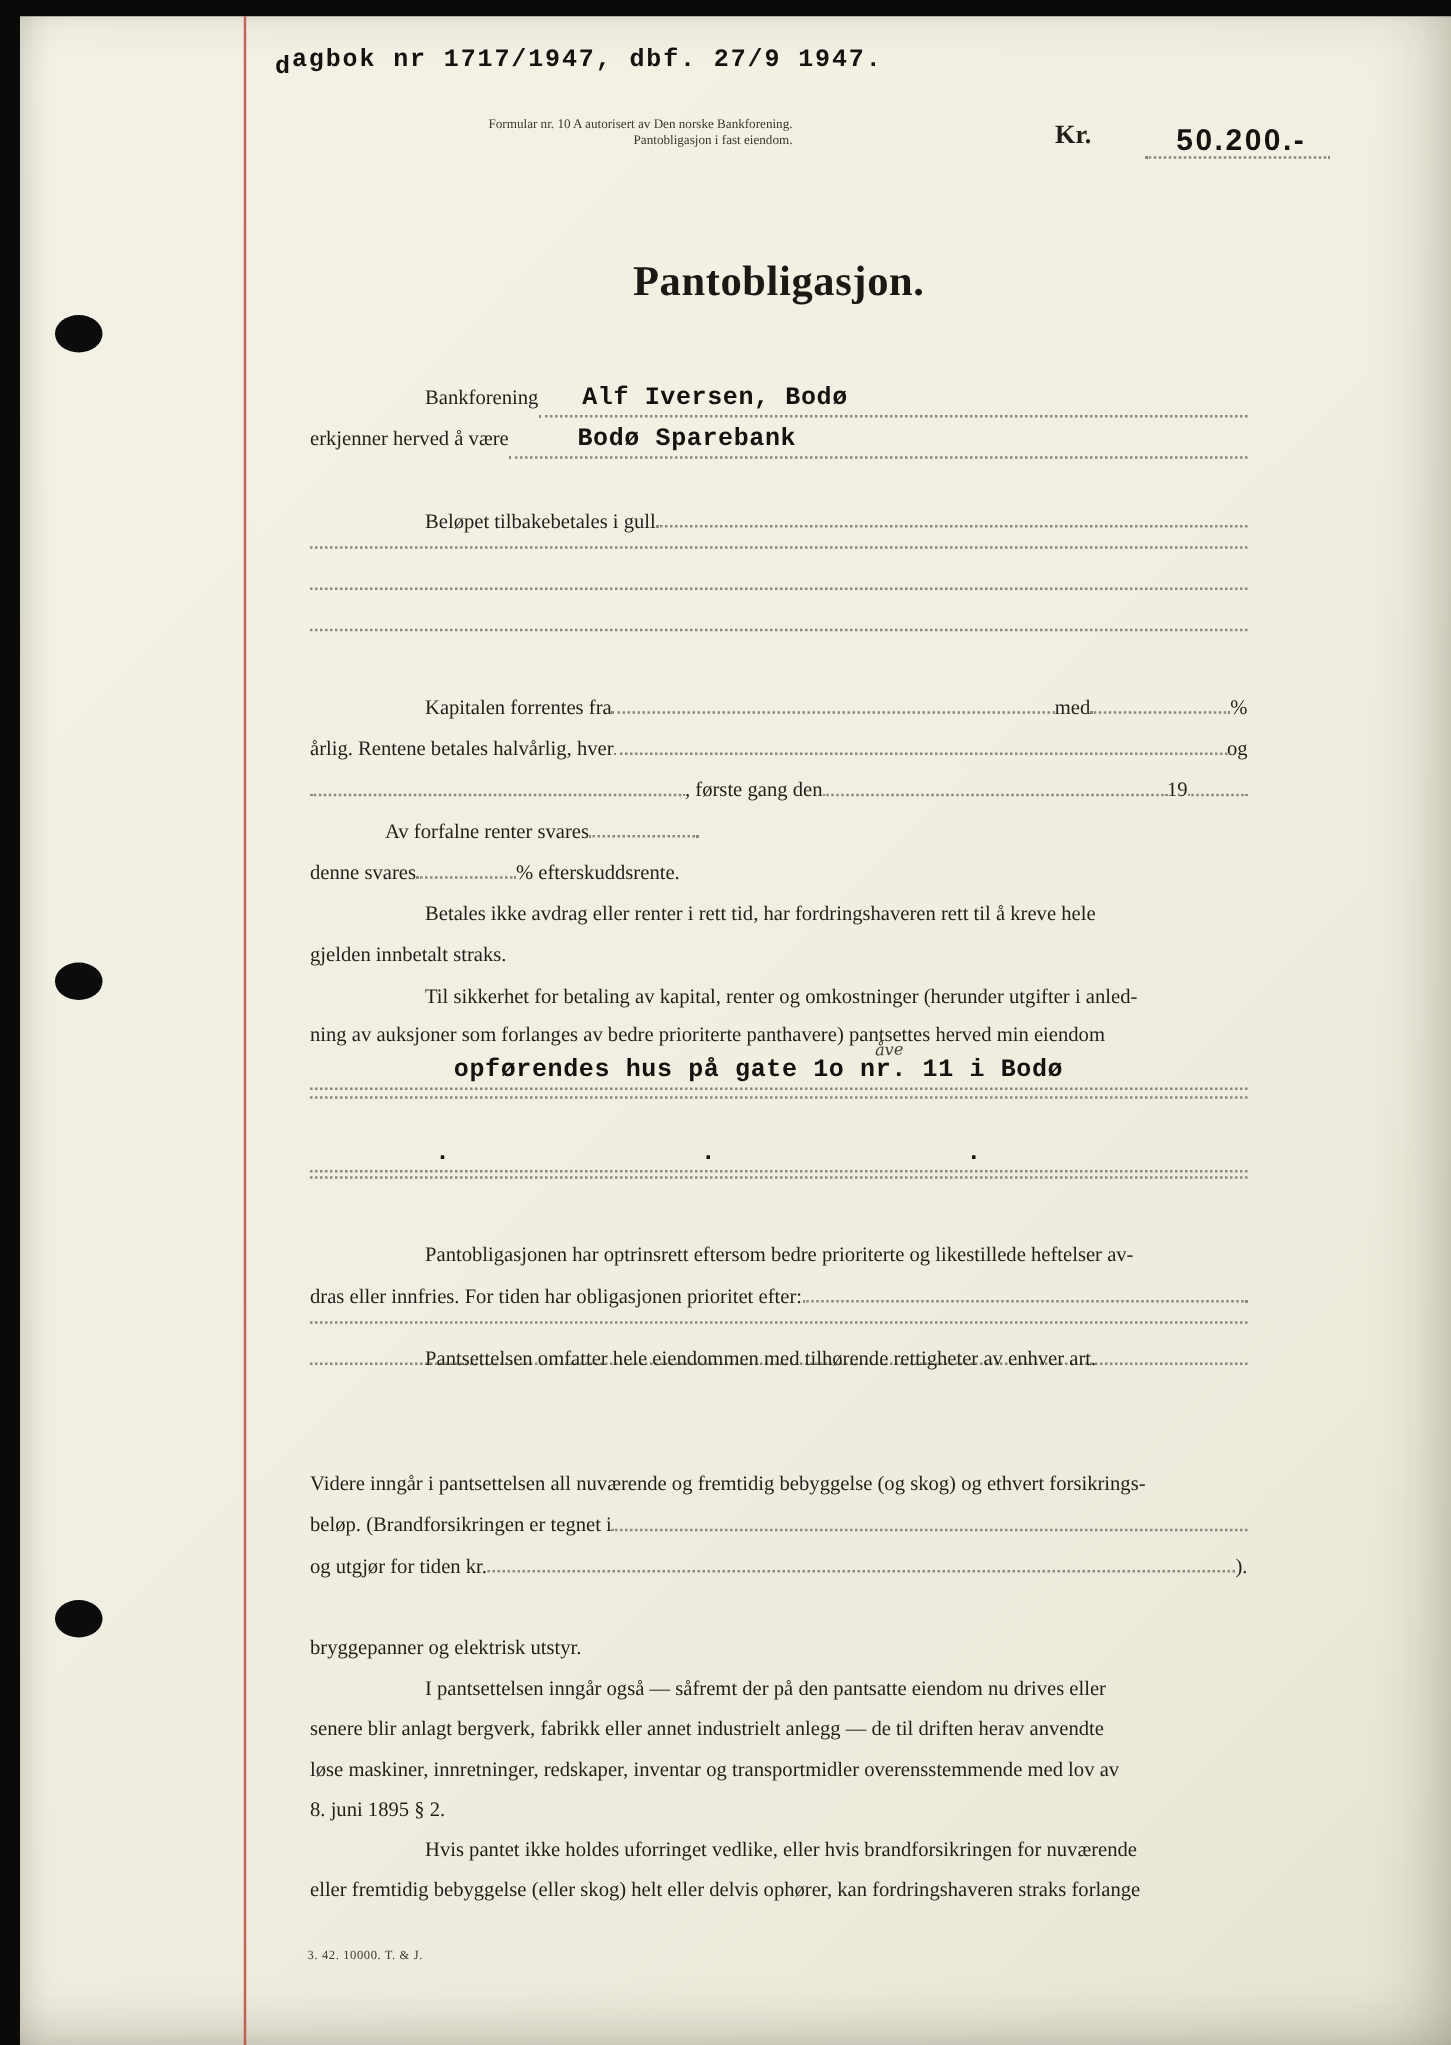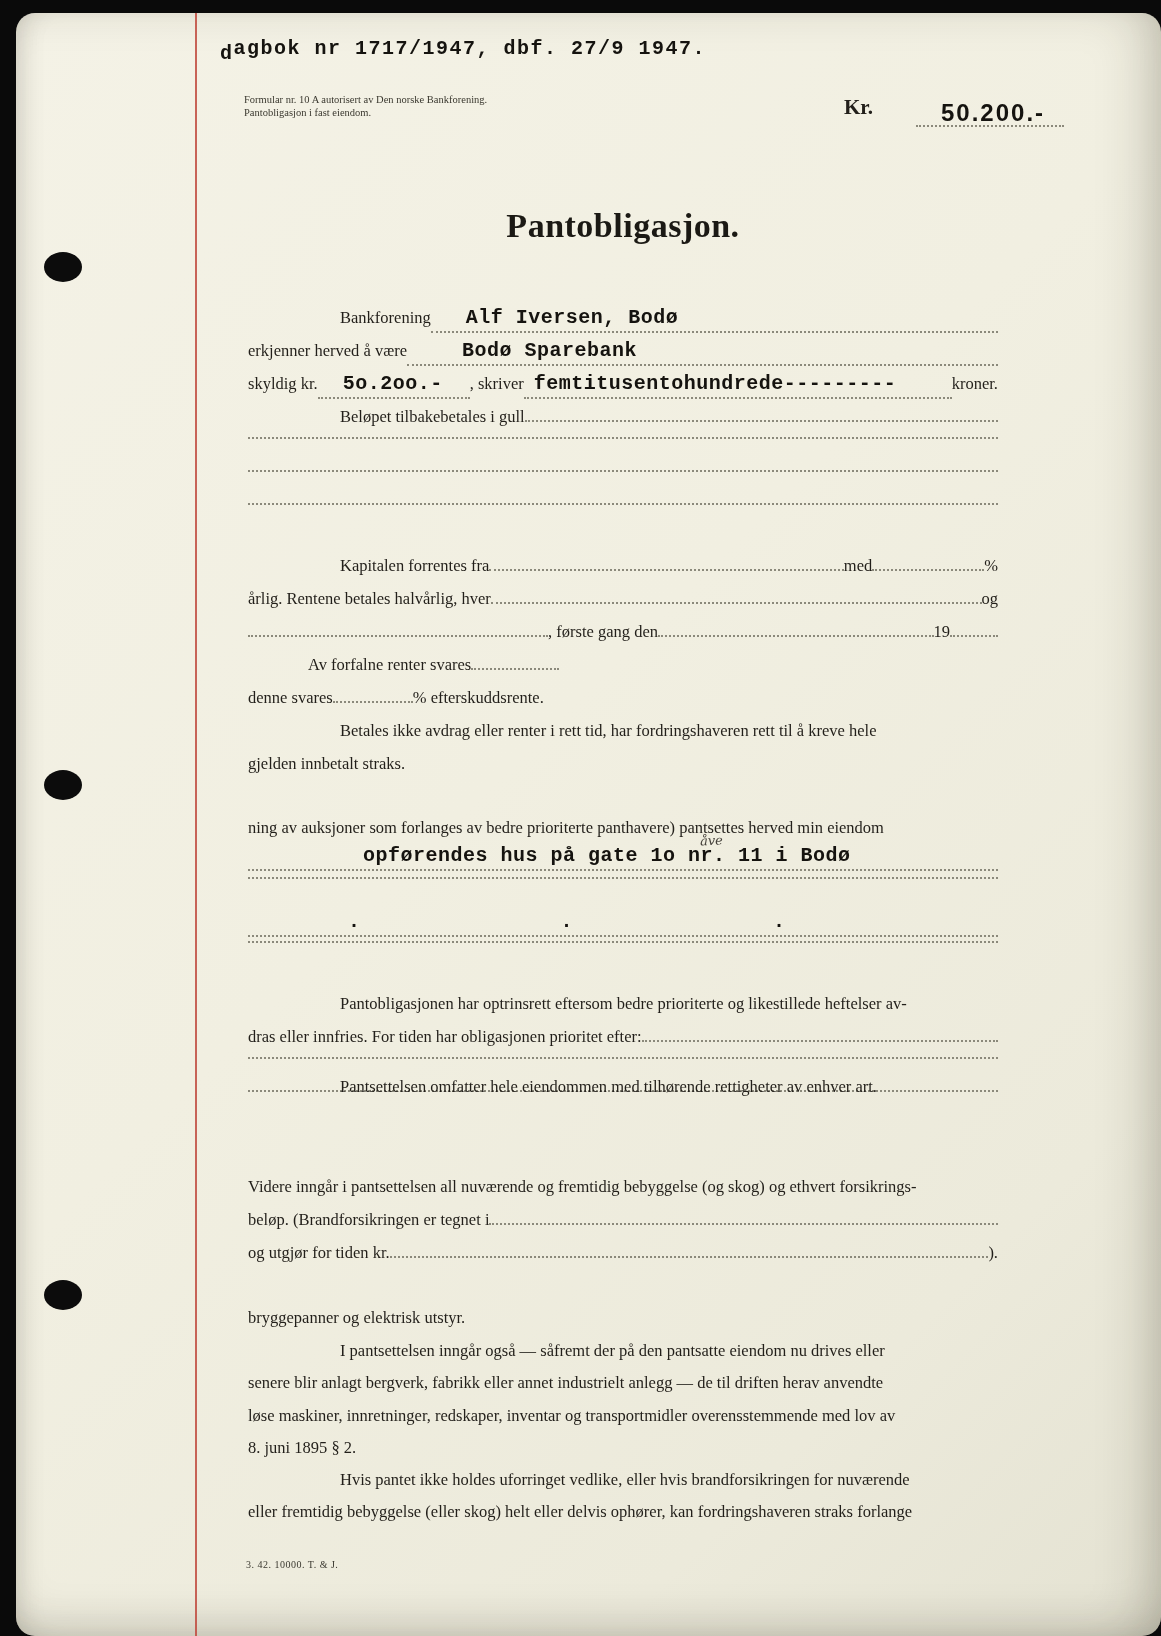--- a/index.html
+++ b/index.html
@@ -1,29 +1,29 @@
 <!DOCTYPE html>
 <html><head>
 <meta charset="utf-8">
 <style>
   html,body{margin:0;padding:0;background:#060606;}
   .scan{position:relative;width:1161px;height:1636px;background:#0a0a0a;overflow:hidden;
         font-family:"Liberation Serif",serif;color:#221f1a;}
   .page{position:absolute;left:16px;top:13px;right:0;bottom:0;
         background:linear-gradient(135deg,#f4f2e6 0%,#f1efe1 45%,#eceadb 80%,#e4e2d2 100%);
-        box-shadow:inset -28px 0 55px -18px rgba(40,35,20,.22), inset 0 -24px 50px -20px rgba(40,35,20,.18), inset 18px 0 30px -20px rgba(40,35,20,.18);border-radius:19px;}
+        box-shadow:inset -28px 0 55px -18px rgba(40,35,20,.22), inset 0 -24px 50px -20px rgba(40,35,20,.18), inset 18px 0 30px -20px rgba(40,35,20,.18);}
   .margin-line{position:absolute;left:195px;top:13px;bottom:0;width:2px;background:#bf4a3e;opacity:.85;}
   .hole{position:absolute;left:44px;width:38px;height:30px;background:#0c0c0c;border-radius:50%;}
   .hole.h1{top:252px;} .hole.h2{top:770px;} .hole.h3{top:1280px;}
 
   .journal{position:absolute;left:204px;top:24px;font-family:"Liberation Mono",monospace;
            font-weight:700;font-size:20px;letter-spacing:1.5px;color:#15130f;white-space:nowrap;}
   .journal .low{position:relative;top:5px;}
   .formnote{position:absolute;left:228px;top:80px;width:390px;font-size:10.5px;line-height:13px;
-            color:#3a382f;text-align:left;}
+            color:#3a382f;text-align:right;}
   .kr-label{position:absolute;left:828px;top:82px;font-size:21px;font-weight:700;}
   .kr-value{position:absolute;left:925px;top:86px;font-family:Liberation Sans, sans-serif;
             font-weight:700;font-size:24px;letter-spacing:2px;color:#15130f;}
   .kr-rule{position:absolute;left:900px;top:112px;width:148px;border-bottom:2px dotted #8b897b;}
 
   .title{position:absolute;left:232px;top:194px;width:750px;text-align:center;
          font-size:34px;font-weight:700;letter-spacing:.5px;color:#1b1914;}
 
   .row{position:absolute;left:232px;width:750px;display:flex;align-items:baseline;
        font-size:16.5px;line-height:26px;white-space:nowrap;}
@@ -64,27 +64,20 @@
       <span class="ind"></span>
       <span class="lbl">Bankforening</span>
       <span class="f"><span class="tw pl35">Alf Iversen, Bodø</span></span>
     </div>
 
     <div class="row" style="top:325px">
       <span class="lbl">erkjenner herved å være</span>
       <span class="f"><span class="tw pl55">Bodø Sparebank</span></span>
     </div>
 
-    <div class="row" style="top:358px">
-      <span class="lbl">skyldig kr.</span>
-      <span class="fw" style="width:152px"><span class="tw pl25">5o.2oo.-</span></span>
-      <span class="lbl">, skriver</span>
-      <span class="f"><span class="tw pl10">femtitusentohundrede---------</span></span>
-      <span class="lbl">kroner.</span>
-    </div>
 
     <div class="row" style="top:391px">
       <span class="ind"></span>
       <span class="lbl">Beløpet tilbakebetales i gull</span>
       <span class="f"></span>
     </div>
 
     <div class="row" style="top:424px">
         <span class="f"></span>
       </div>
@@ -131,20 +124,24 @@
     </div>
 
     <div class="row" style="top:705px">
       <span class="ind"></span>
       <span class="lbl">Betales ikke avdrag eller renter i rett tid, har fordringshaveren rett til å kreve hele</span>
     </div>
     <div class="row" style="top:738px">
       <span class="lbl">gjelden innbetalt straks.</span>
     </div>
 
+    <div class="row" style="top:771px">
+      <span class="ind"></span>
+      <span class="lbl">Til sikkerhet for betaling av kapital, renter og omkostninger (herunder utgifter i anled-</span>
+    </div>
     <div class="row" style="top:802px">
       <span class="lbl">ning av auksjoner som forlanges av bedre prioriterte panthavere) pantsettes herved min eiendom</span>
     </div>
 
     <div class="row" style="top:830px">
       <span class="f">
         <span class="tw pl115">opførendes hus på gate 1o nr. 11 i Bodø</span>
         <span class="note-hand">åve</span>
       </span>
     </div>

